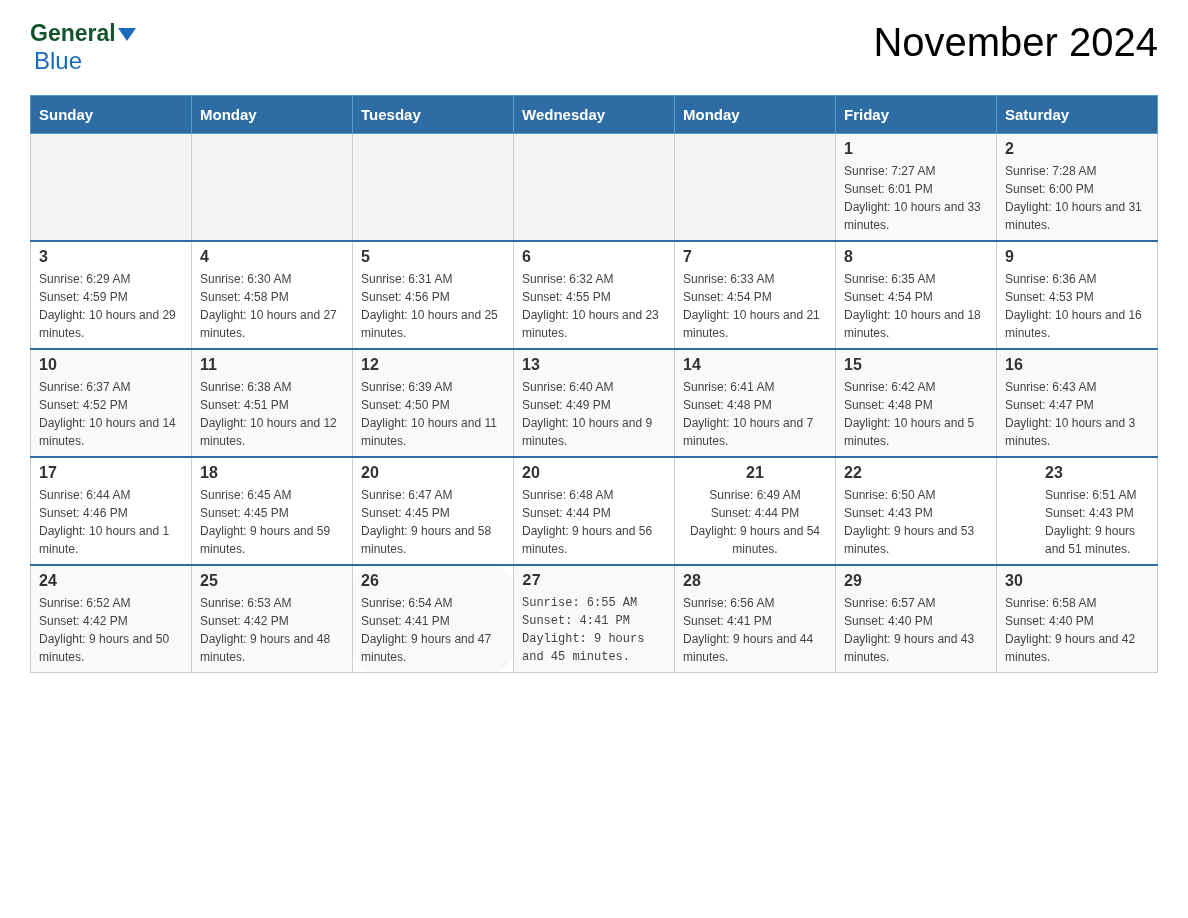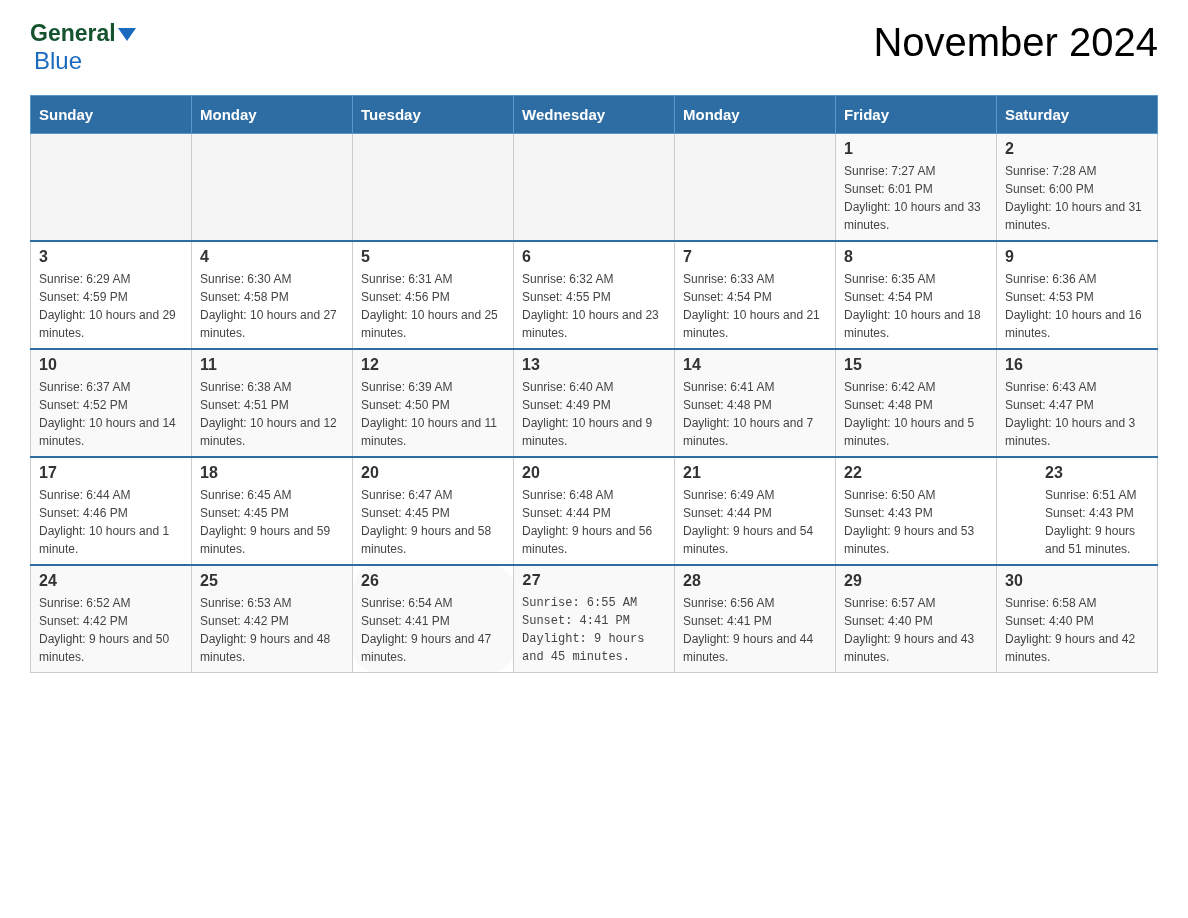--- a/index.html
+++ b/index.html
@@ -198,21 +198,21 @@
           <div class="day-info">Sunrise: 6:45 AM<br>Sunset: 4:45 PM<br>Daylight: 9 hours and 59 minutes.</div>
         </td>
         <td style="height: 100px;">
           <div class="day-num">20</div>
           <div class="day-info">Sunrise: 6:47 AM<br>Sunset: 4:45 PM<br>Daylight: 9 hours and 58 minutes.</div>
         </td>
         <td style="height: 100px;">
           <div class="day-num">20</div>
           <div class="day-info">Sunrise: 6:48 AM<br>Sunset: 4:44 PM<br>Daylight: 9 hours and 56 minutes.</div>
         </td>
-        <td style="height: 100px;">
+        <td style="height: 100px; text-align: center;">
           <div class="day-num">21</div>
           <div class="day-info">Sunrise: 6:49 AM<br>Sunset: 4:44 PM<br>Daylight: 9 hours and 54 minutes.</div>
         </td>
         <td style="height: 100px;">
           <div class="day-num">22</div>
           <div class="day-info">Sunrise: 6:50 AM<br>Sunset: 4:43 PM<br>Daylight: 9 hours and 53 minutes.</div>
         </td>
         <td style="height: 100px; padding-left: 48px;">
           <div class="day-num">23</div>
           <div class="day-info">Sunrise: 6:51 AM<br>Sunset: 4:43 PM<br>Daylight: 9 hours and 51 minutes.</div>

